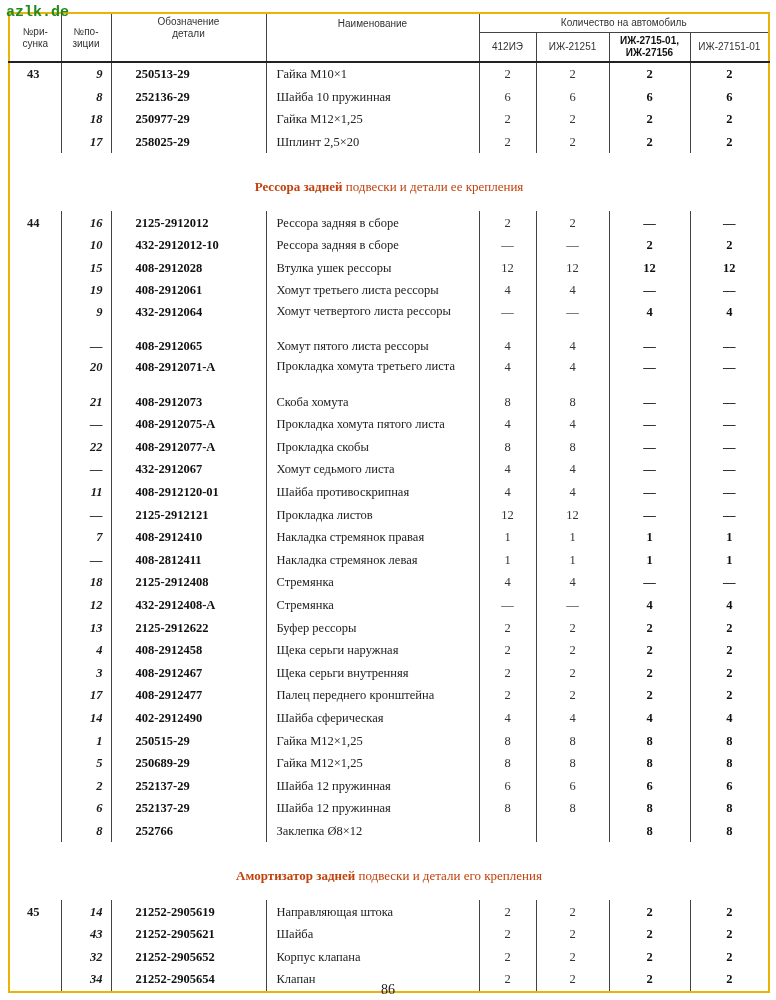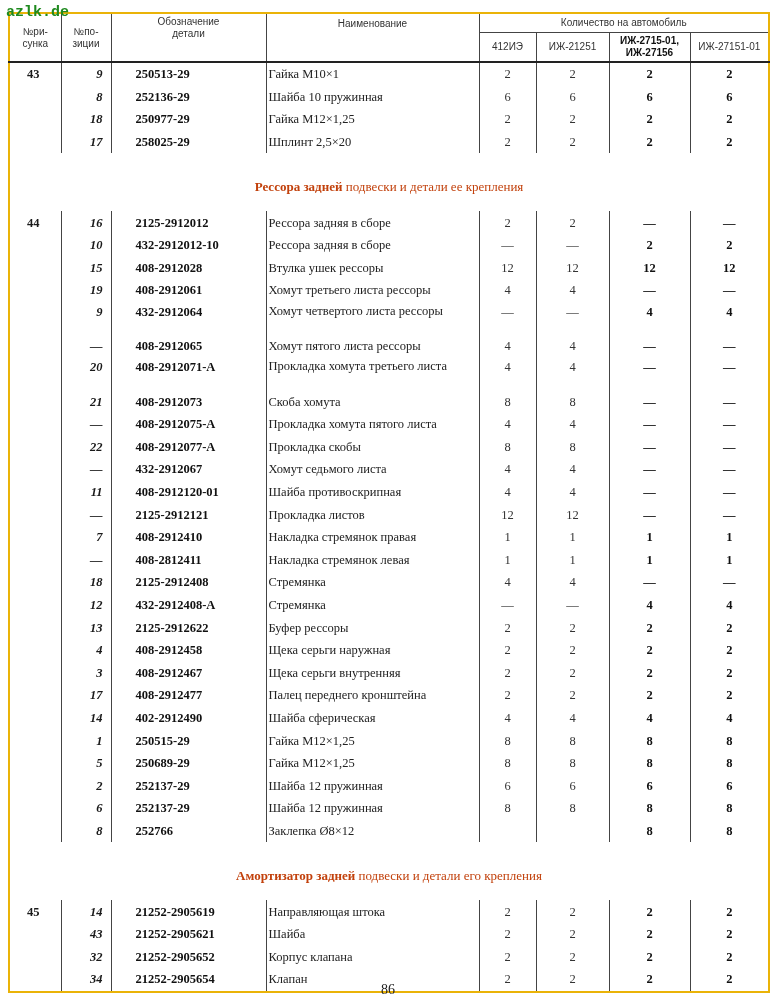--- a/index.html
+++ b/index.html
@@ -23,21 +23,21 @@
   th.hdr-top { height: 14px; font-size: 10px; }
   th.hdr-main { height: 38px; }
   th.hdr-sub { height: 24px; }
   th.strong { color: #111; font-weight: bold; }
   thead tr:last-child th, thead th.hdr-main { border-bottom: 2px solid #222; }
   td { font-size: 12.5px; padding: 0 6px; height: 22.6px; line-height: 14px; vertical-align: middle;
        border-left: 1px solid #444; border-right: 1px solid #444; border-top: none; border-bottom: none; }
   td.fig { text-align: center; font-weight: bold; padding-right: 10px; }
   td.pos { text-align: right; font-style: italic; font-weight: bold; padding-right: 8px; }
   td.des { font-weight: bold; padding-left: 24px; color: #111; }
-  td.name { color: #222; padding-left: 2px; }
+  td.name { color: #222; padding-left: 10px; }
   td.q { text-align: center; color: #333; }
   td.q.bold { color: #111; font-weight: bold; }
   tr.tall td { height: 30px; vertical-align: top; padding-top: 3px; }
   tr.tall td.name { line-height: 13px; }
   tr.section td { border-left: none; border-right: none; text-align: center; height: 48px;
                   font-size: 13px; color: #c2410c; padding-top: 10px; margin-left: 28px; }
   tr.section td b { font-weight: bold; }
   .page-num { position: absolute; left: 0; width: 776px; top: 982px; text-align: center;
               font-size: 14px; color: #222; }
 </style>

